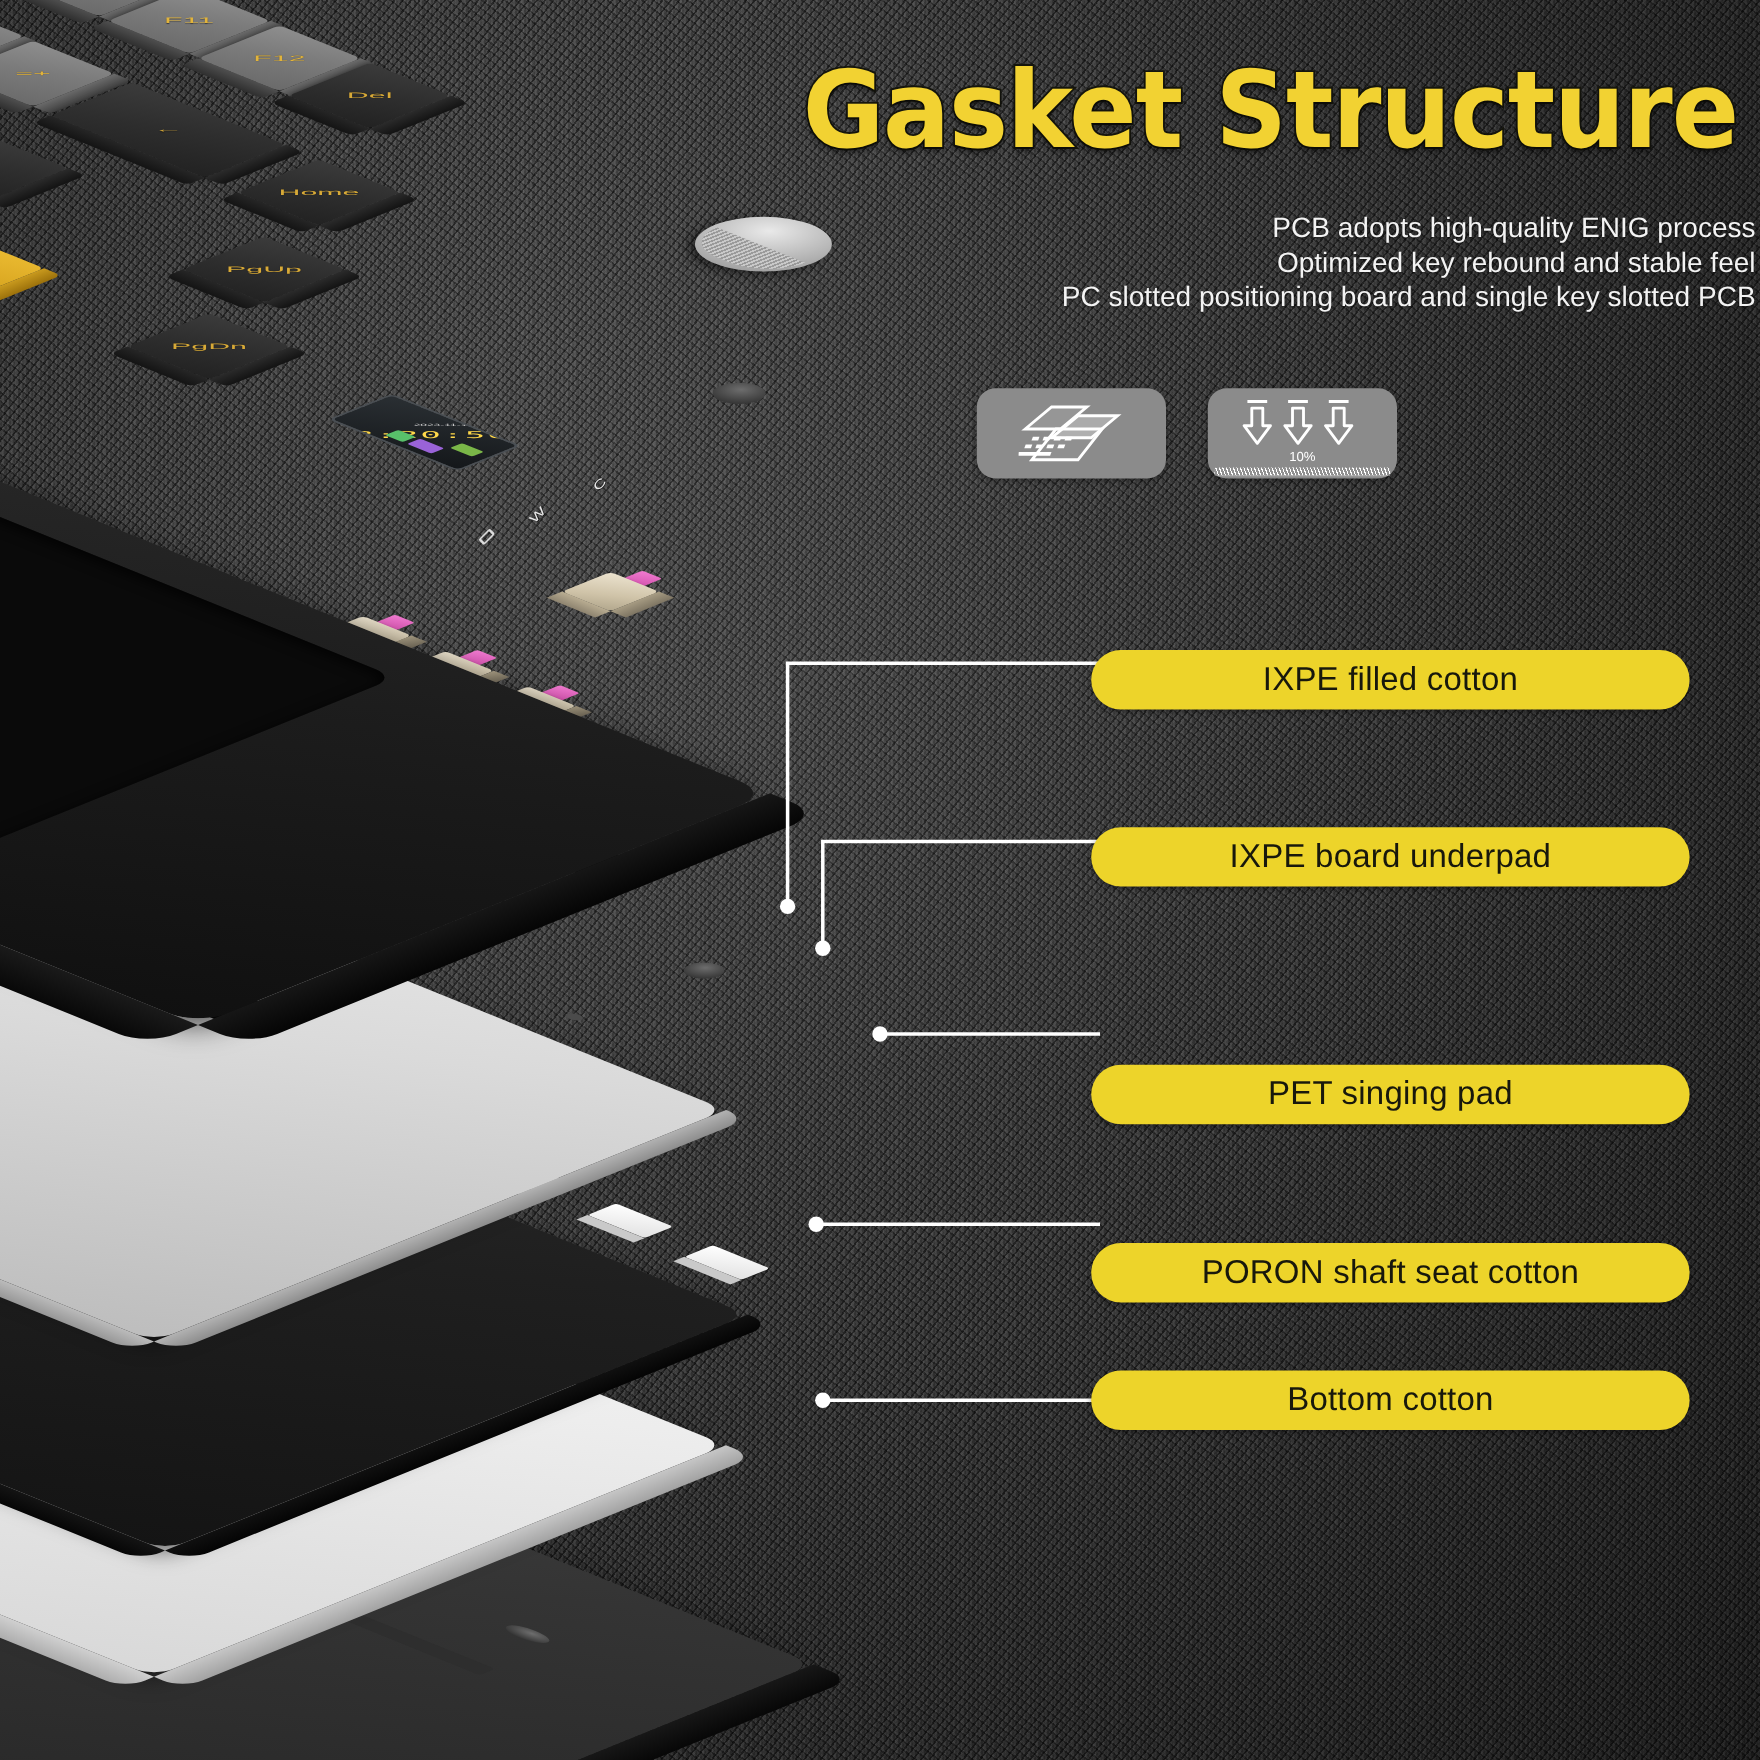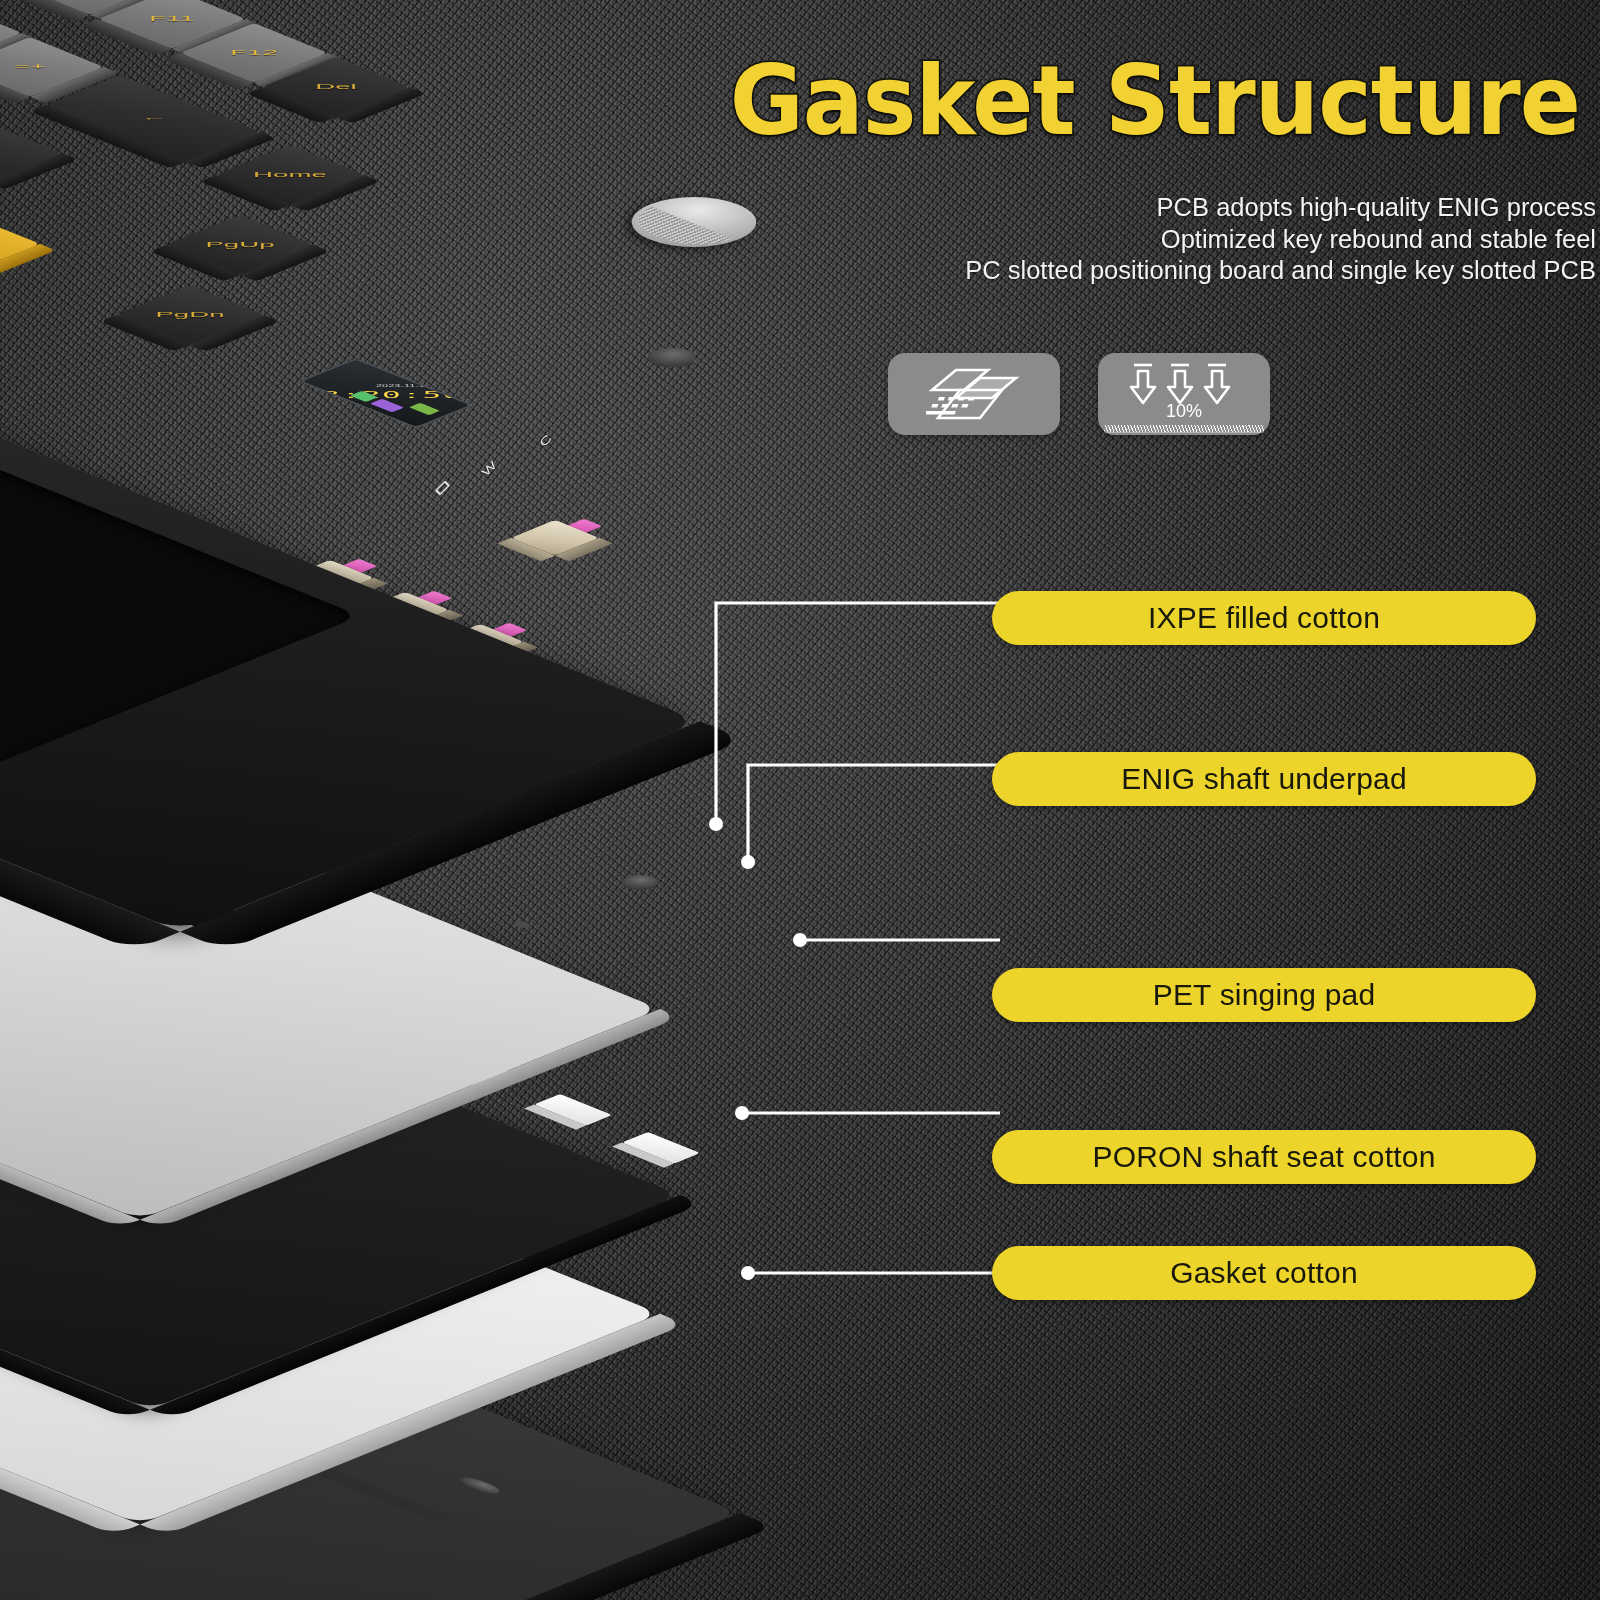--- a/index.html
+++ b/index.html
@@ -67,21 +67,21 @@
   .feat svg{ display:block; }
   .pct-big{
     position:absolute; left:calc(50% + 6px); top:50%;
     transform:translate(-12%,-50%);
     color:#fff; font-size:33px; font-weight:400;
     letter-spacing:0px;
   }
   .pct-small{
     position:absolute; left:0; right:0; bottom:13px;
     text-align:center;
-    color:#fff; font-size:18px;
+    color:#fff; font-size:12px;
   }
   .hatch-bar{
     position:absolute; left:6px; right:6px; bottom:3px; height:7px;
     border-radius:2px;
     background:repeating-linear-gradient(70deg,#ffffff 0 1px,#909090 1px 3px);
     box-shadow:0 1px 0 rgba(255,255,255,.35);
   }
 
   
   .callout{
@@ -614,26 +614,26 @@
     <span class="pct-small">10%</span>
     <span class="hatch-bar"></span>
   </div>
 </div>
 
 <div class="callout" style="left:992px; top:591px; width:544px;">
   <span>IXPE filled cotton</span>
 </div>
 
 <div class="callout" style="left:992px; top:752px; width:544px;">
-  <span>ENIG shaft underpad</span>
+  <span>IXPE board underpad</span>
 </div>
 
 <div class="callout" style="left:992px; top:968px; width:544px;">
   <span>PET singing pad</span>
 </div>
 
 <div class="callout" style="left:992px; top:1086px; width:544px;margin-top:44px;">
   <span>PORON shaft seat cotton</span>
 </div>
 
 <div class="callout" style="left:992px; top:1246px; width:544px;">
-  <span>Gasket cotton</span>
+  <span>Bottom cotton</span>
 </div>
 
 </body></html>

